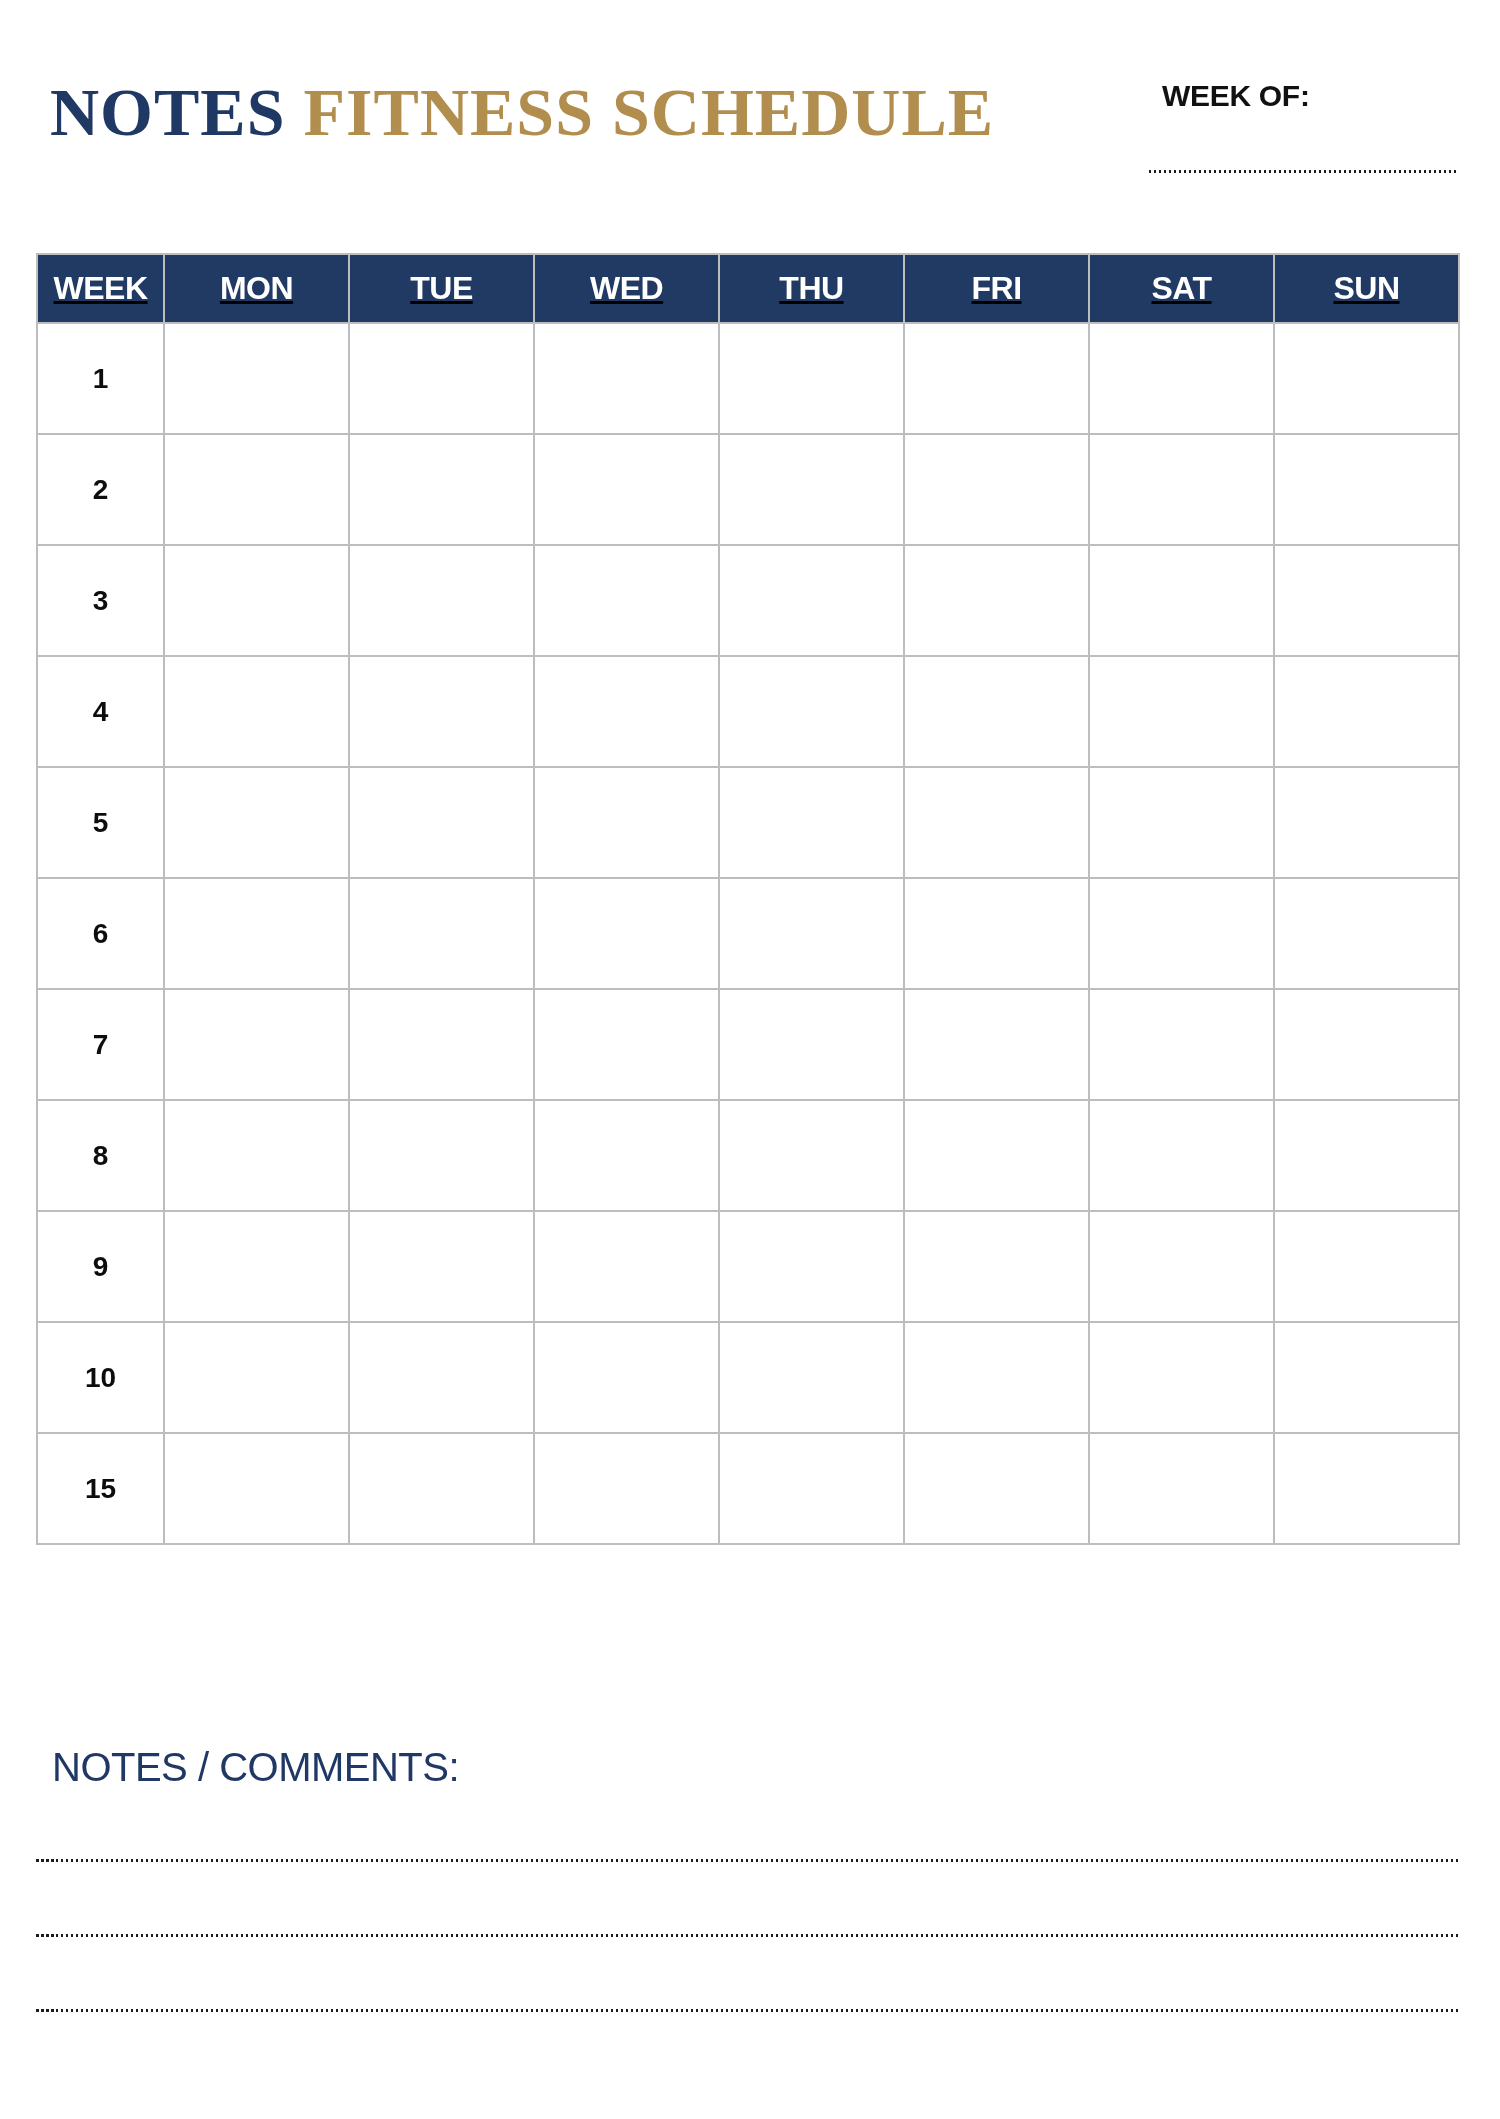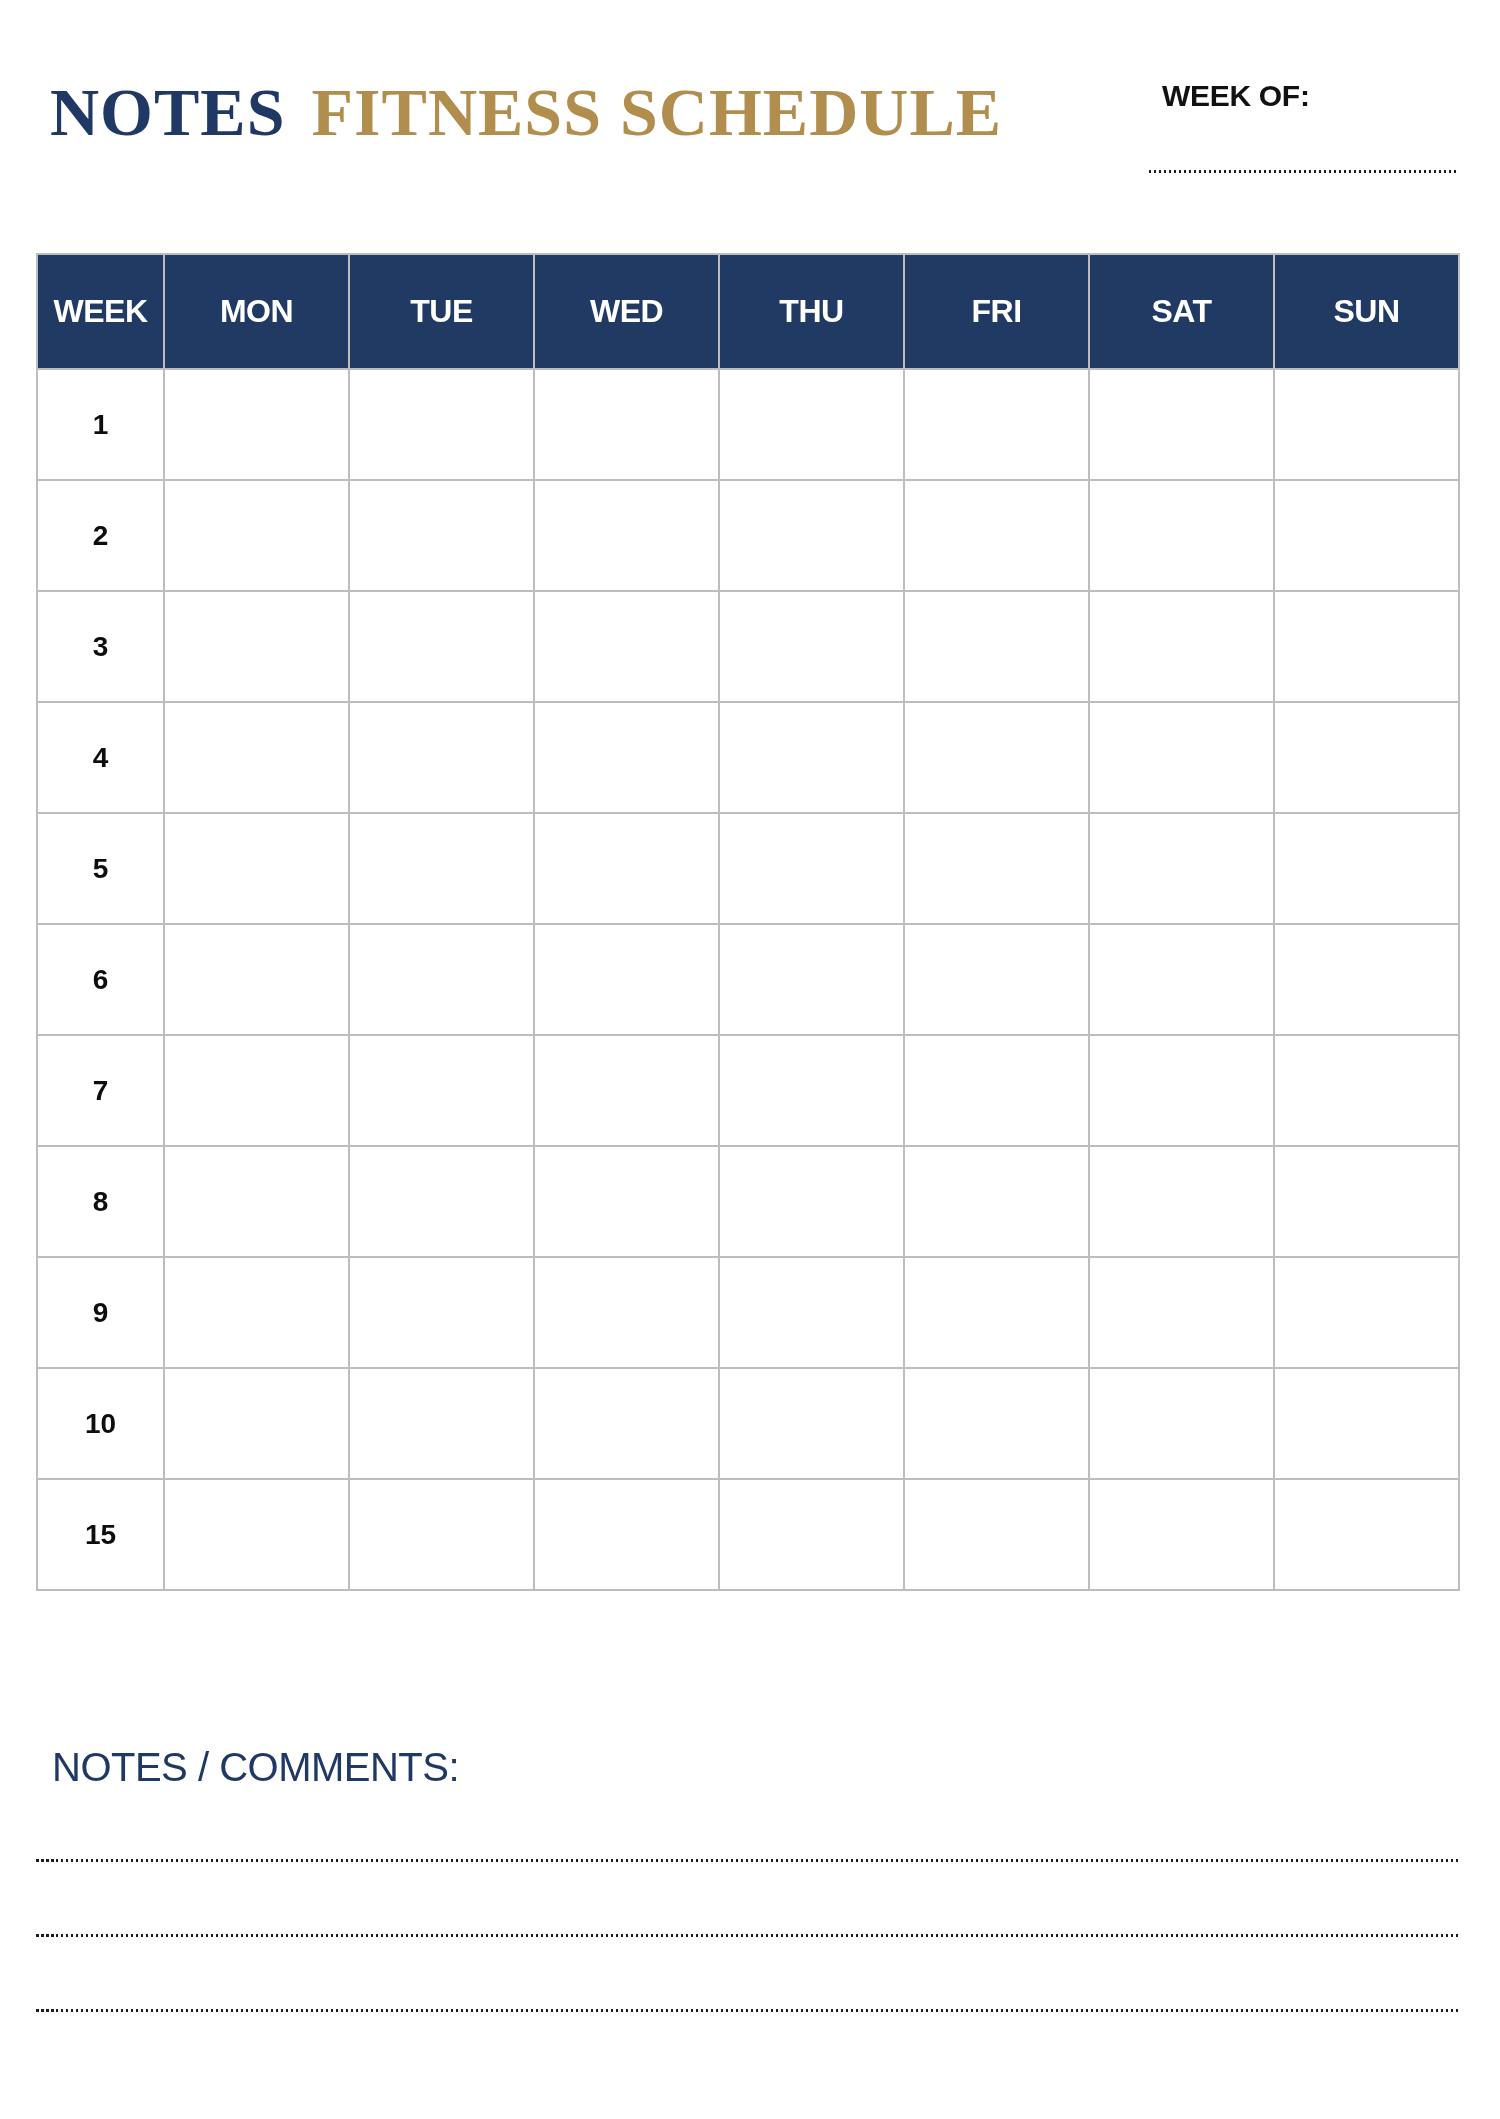--- a/index.html
+++ b/index.html
@@ -16,21 +16,21 @@
     font-family:"Liberation Sans","DejaVu Sans",sans-serif;
   }
   
   .page-title{
     position:absolute;left:50px;top:78px;
     font-family:"Liberation Serif","DejaVu Serif",serif;
     font-weight:700;font-size:68px;line-height:1;letter-spacing:1px;
     white-space:nowrap;
   }
   .t-navy{color:var(--navy);}
-  .t-gold{color:var(--gold);margin-left:8px;}
+  .t-gold{color:var(--gold);}
   .week-of-label{
     position:absolute;left:1162px;top:79px;
     font-size:30px;font-weight:700;color:var(--ink);
     letter-spacing:-0.3px;white-space:nowrap;
   }
   .dotted-line{
     height:3px;
     background:repeating-linear-gradient(to right,#1c1c1c 0 2.5px,transparent 2.5px 5px);
   }
   .week-of-line{
@@ -39,21 +39,21 @@
   
   table.schedule{
     position:absolute;left:36px;top:253px;width:1423px;
     border-collapse:collapse;table-layout:fixed;
   }
   table.schedule col.c-week{width:127px;}
   table.schedule col.c-day{width:185px;}
   table.schedule th,table.schedule td{
     border:2px solid var(--grid);
   }
-  thead tr{height:115px;}
+  thead tr{height:69px;text-decoration:underline;}
   tbody tr{height:111px;}
   th.day-head{
     background:var(--header-navy);
     color:#ffffff;font-weight:700;font-size:32px;letter-spacing:-0.5px;
     text-align:center;vertical-align:middle;
     border-color:var(--grid);
   }
   th.week-num{
     background:#ffffff;color:#0d0d0d;font-weight:700;font-size:28px;
     text-align:center;vertical-align:middle;

